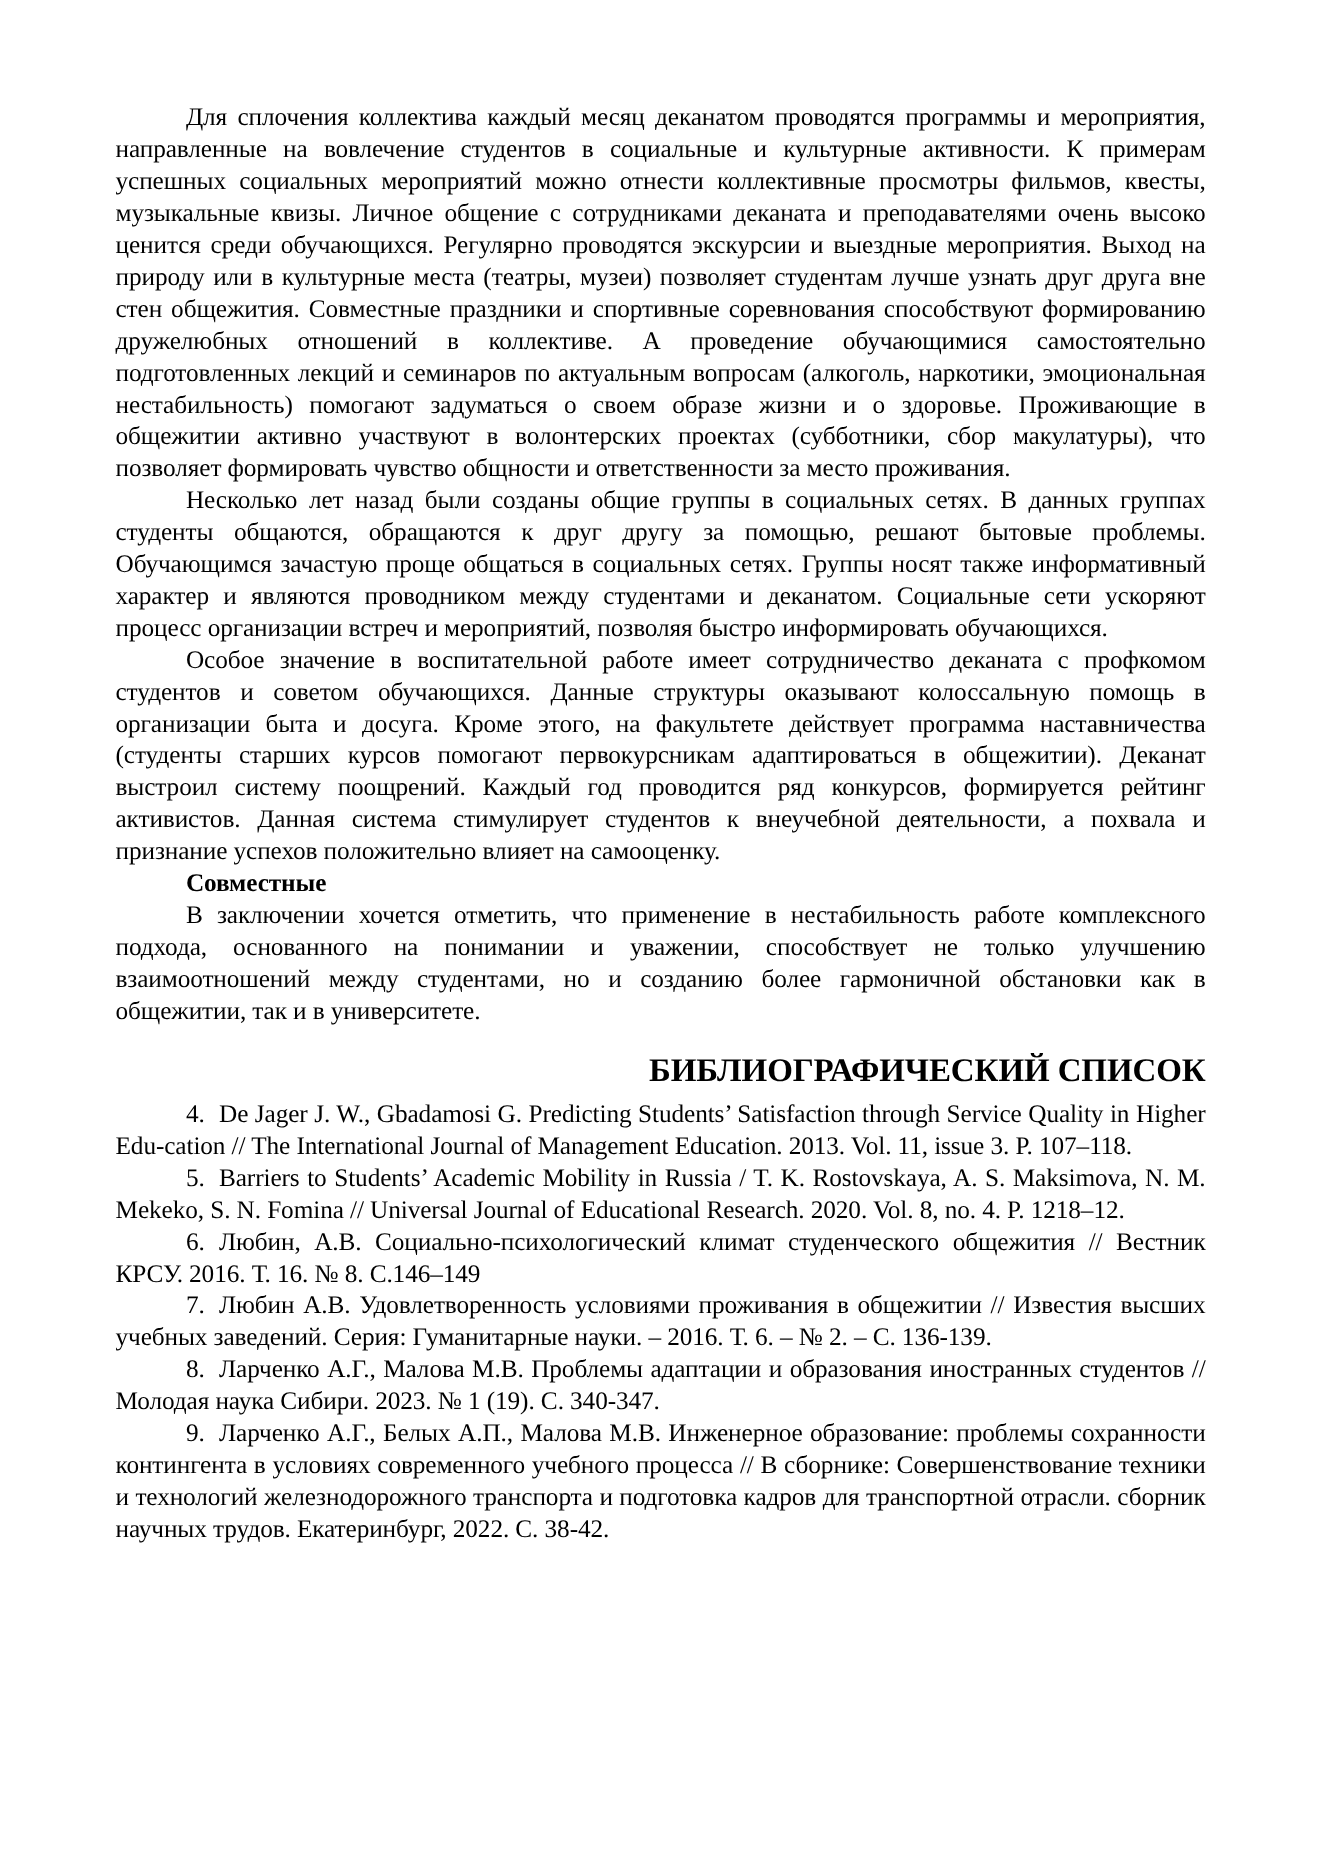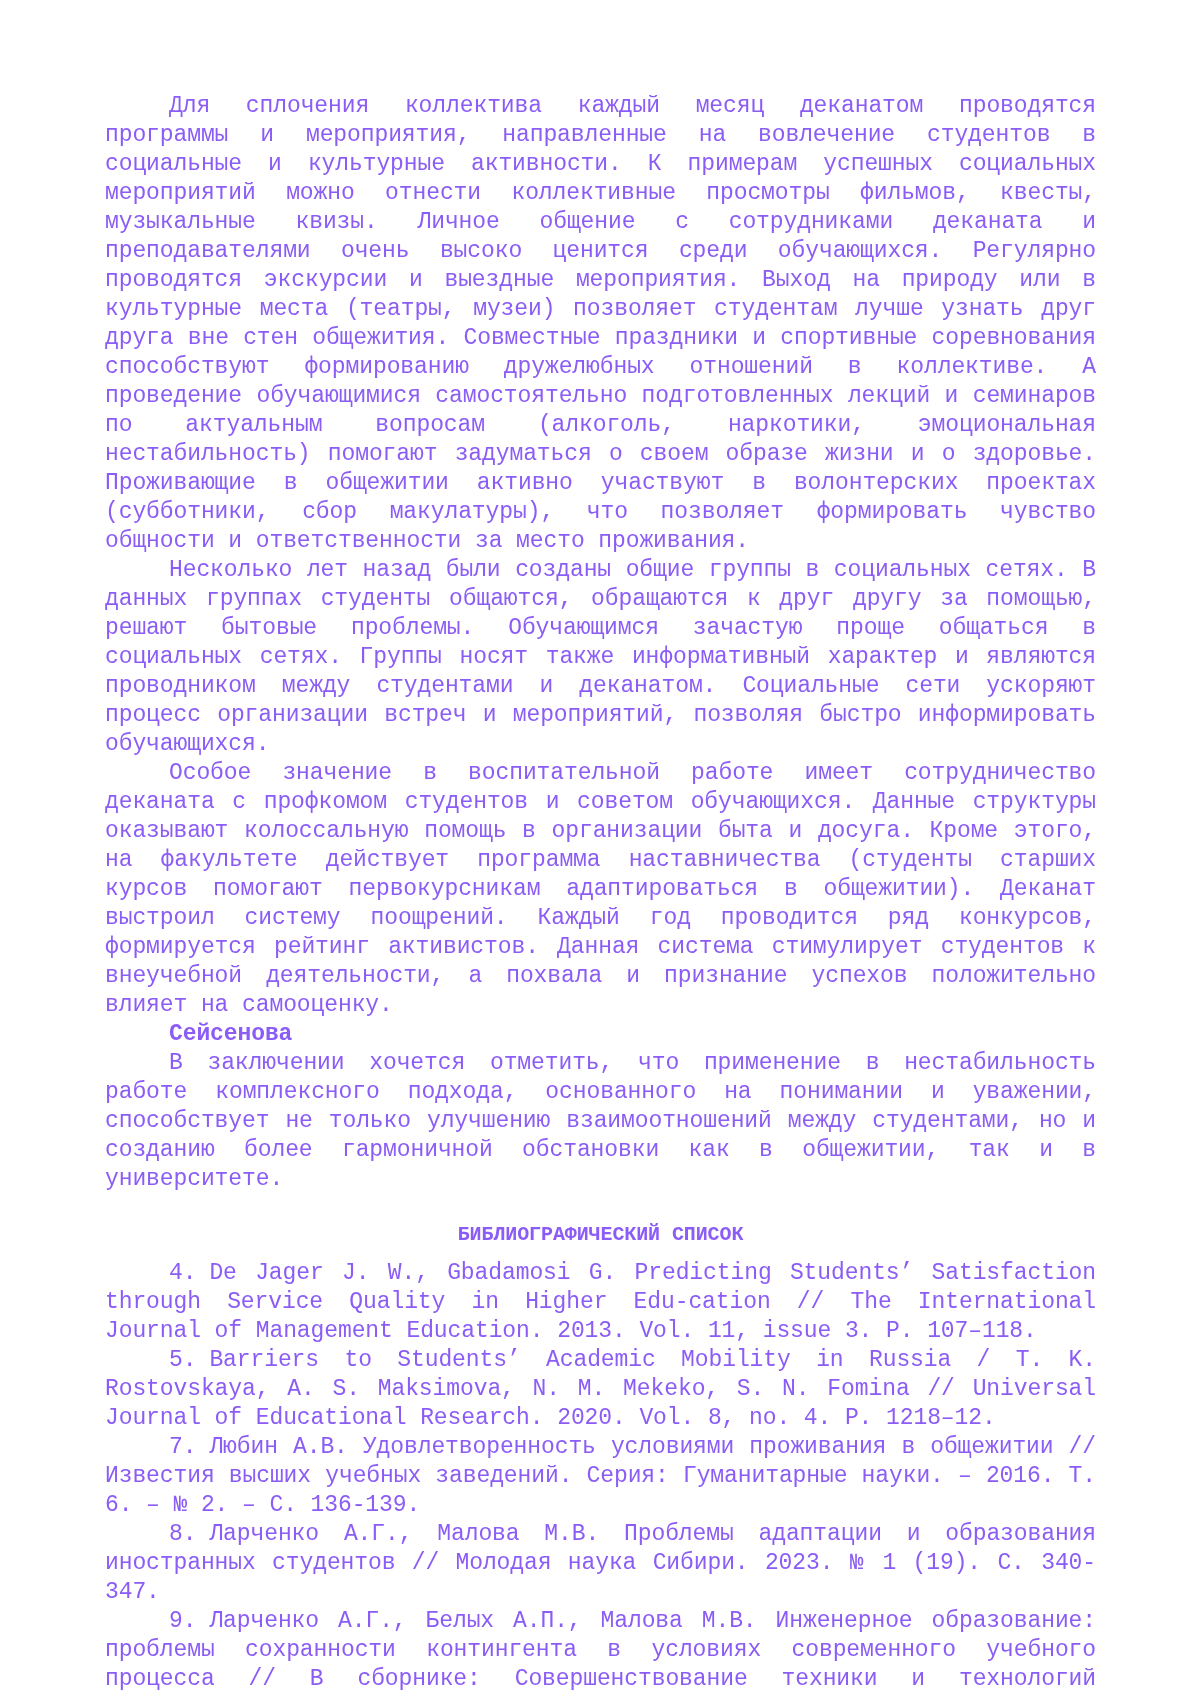--- a/index.html
+++ b/index.html
@@ -6,71 +6,72 @@
     margin: 0;
     padding: 0;
     background: #ffffff;
   }
   .page {
     position: relative;
     width: 1200px;
     height: 1697px;
     box-sizing: border-box;
     background: #ffffff;
-    color: #8b5cf6;
-    font-family: Liberation Mono, monospace;
+    color: #000000;
+    font-family: Liberation Serif, serif;
     font-size: 23px;
     line-height: 29px;
     padding: 92px 104px 0 105px;
     overflow: hidden;
     text-align: justify;
     letter-spacing: -0.1px;
   }
   p {
     margin: 0;
     padding: 0;
     text-indent: 64px;
   }
   .conclusion-heading {
     font-weight: bold;
   }
   .bib-heading {
     font-family: inherit;
-    font-size: 20px;
+    font-size: 30px;
     font-weight: bold;
-    text-align: center;
+    text-align: right;
     text-indent: 0;
     margin: 26px 0 10px 0;
     line-height: 29px;
   }
   .ref .ref-num {
     margin-right: 13px;
   }
 </style>
 </head>
 <body>
 
 <div class="page">
 
   <p>Для сплочения коллектива каждый месяц деканатом проводятся программы и мероприятия, направленные на вовлечение студентов в социальные и культурные активности. К примерам успешных социальных мероприятий можно отнести коллективные просмотры фильмов, квесты, музыкальные квизы. Личное общение с сотрудниками деканата и преподавателями очень высоко ценится среди обучающихся. Регулярно проводятся экскурсии и выездные мероприятия. Выход на природу или в культурные места (театры, музеи) позволяет студентам лучше узнать друг друга вне стен общежития. Совместные праздники и спортивные соревнования способствуют формированию дружелюбных отношений в коллективе. А проведение обучающимися самостоятельно подготовленных лекций и семинаров по актуальным вопросам (алкоголь, наркотики, эмоциональная нестабильность) помогают задуматься о своем образе жизни и о здоровье. Проживающие в общежитии активно участвуют в волонтерских проектах (субботники, сбор макулатуры), что позволяет формировать чувство общности и ответственности за место проживания.</p>
   <p>Несколько лет назад были созданы общие группы в социальных сетях. В данных группах студенты общаются, обращаются к друг другу за помощью, решают бытовые проблемы. Обучающимся зачастую проще общаться в социальных сетях. Группы носят также информативный характер и являются проводником между студентами и деканатом. Социальные сети ускоряют процесс организации встреч и мероприятий, позволяя быстро информировать обучающихся.</p>
   <p>Особое значение в воспитательной работе имеет сотрудничество деканата с профкомом студентов и советом обучающихся. Данные структуры оказывают колоссальную помощь в организации быта и досуга. Кроме этого, на факультете действует программа наставничества (студенты старших курсов помогают первокурсникам адаптироваться в общежитии). Деканат выстроил систему поощрений. Каждый год проводится ряд конкурсов, формируется рейтинг активистов. Данная система стимулирует студентов к внеучебной деятельности, а похвала и признание успехов положительно влияет на самооценку.</p>
 
-  <p class="conclusion-heading">Сейсенова</p>
+  <p class="conclusion-heading">Совместные</p>
   <p>В заключении хочется отметить, что применение в нестабильность работе комплексного подхода, основанного на понимании и уважении, способствует не только улучшению взаимоотношений между студентами, но и созданию более гармоничной обстановки как в общежитии, так и в университете.</p>
 
   <h2 class="bib-heading">БИБЛИОГРАФИЧЕСКИЙ СПИСОК</h2>
 
 
 
 
   <p class="ref"><span class="ref-num">4.</span><span>De Jager J. W., Gbadamosi G. Predicting Students’ Satisfaction through Service Quality in Higher Edu-cation // The International Journal of Management Education. 2013. Vol. 11, issue 3. P. 107–118.</span></p>
 
   <p class="ref"><span class="ref-num">5.</span><span>Barriers to Students’ Academic Mobility in Russia / T. K. Rostovskaya, A. S. Maksimova, N. M. Mekeko, S. N. Fomina // Universal Journal of Educational Research. 2020. Vol. 8, no. 4. P. 1218–12.</span></p>
 
+  <p class="ref"><span class="ref-num">6.</span><span>Любин, А.В. Социально-психологический климат студенческого общежития // Вестник КРСУ. 2016. Т. 16. № 8. С.146–149</span></p>
 
   <p class="ref"><span class="ref-num">7.</span><span>Любин А.В. Удовлетворенность условиями проживания в общежитии // Известия высших учебных заведений. Серия: Гуманитарные науки. – 2016. Т. 6. – № 2. – С. 136-139.</span></p>
 
   <p class="ref"><span class="ref-num">8.</span><span>Ларченко А.Г., Малова М.В. Проблемы адаптации и образования иностранных студентов // Молодая наука Сибири. 2023. № 1 (19). С. 340-347.</span></p>
 
   <p class="ref"><span class="ref-num">9.</span><span>Ларченко А.Г., Белых А.П., Малова М.В. Инженерное образование: проблемы сохранности контингента в условиях современного учебного процесса // В сборнике: Совершенствование техники и технологий железнодорожного транспорта и подготовка кадров для транспортной отрасли. сборник научных трудов. Екатеринбург, 2022. С. 38-42.</span></p>
 
 </div>
 
 </body></html>

